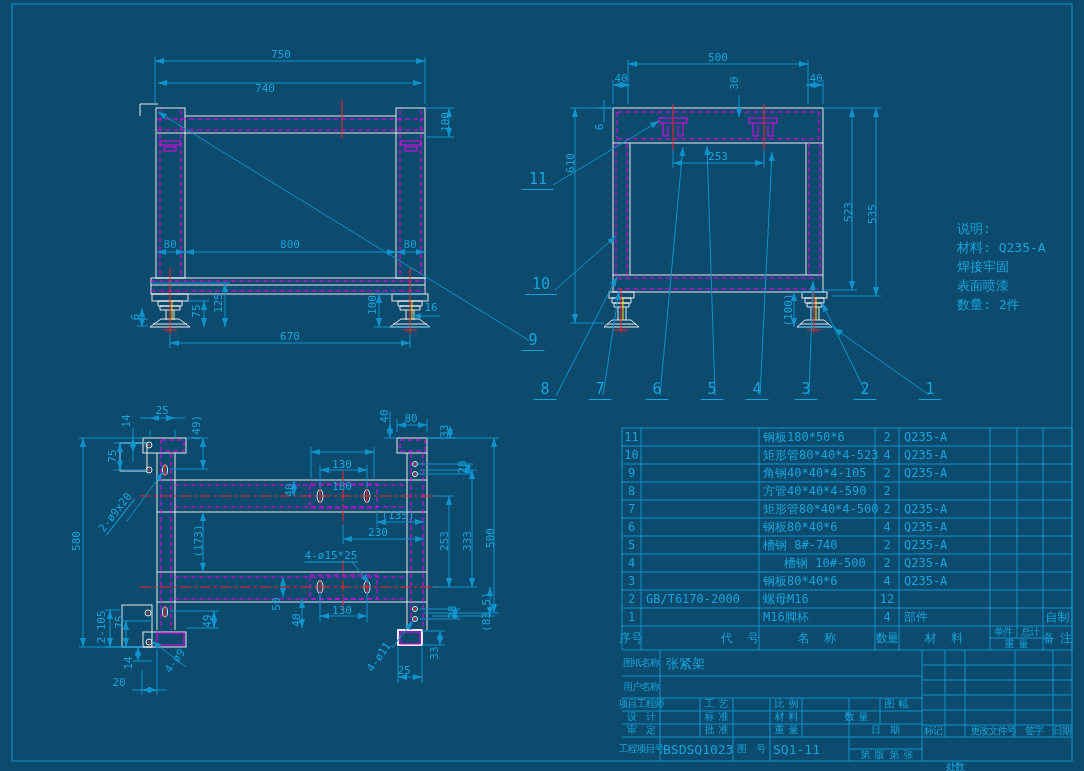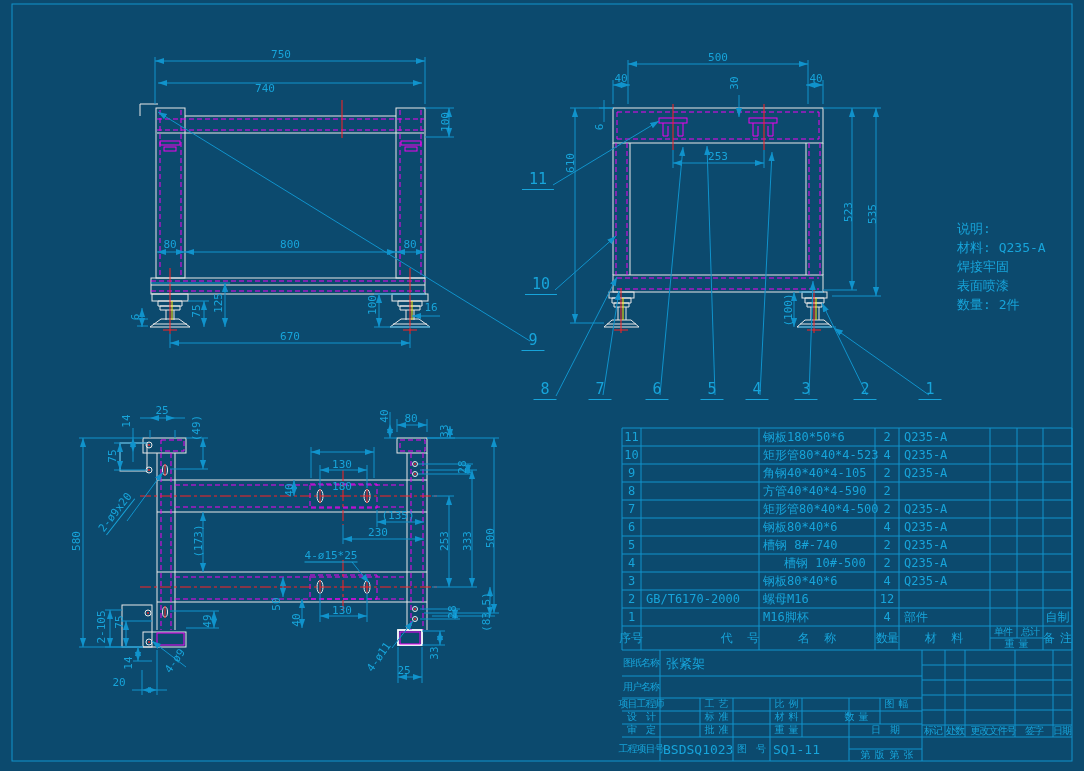--- a/index.html
+++ b/index.html
@@ -388,18 +388,18 @@
       <span class="ann sm" style="left: 864px; top: 704px; transform: translate(-50%, -50%); margin-left: 32px;">图 幅</span>
       <span class="ann sm" style="left: 856px; top: 717px; transform: translate(-50%, -50%);">数 量</span>
       <span class="ann sm" style="left: 885px; top: 730px; transform: translate(-50%, -50%);">日  期</span>
       <span class="ann sm" style="left: 641px; top: 749px; transform: translate(-50%, -50%);">工程项目号</span>
       <span class="ann big" style="left: 663px; top: 749px; transform: translate(0px, -50%);">BSDSQ1023</span>
       <span class="ann sm" style="left: 751px; top: 749px; transform: translate(-50%, -50%);">图  号</span>
       <span class="ann big" style="left: 773px; top: 749px; transform: translate(0px, -50%);">SQ1-11</span>
       <span class="ann sm" style="left: 872px; top: 755px; transform: translate(-50%, -50%);">第 版</span>
       <span class="ann sm" style="left: 901px; top: 755px; transform: translate(-50%, -50%);">第 张</span>
       <span class="ann sm" style="left: 933px; top: 731px; transform: translate(-50%, -50%);">标记</span>
-      <span class="ann sm" style="left: 955px; top: 731px; transform: translate(-50%, -50%);">处数</span>
+      <span class="ann sm" style="left: 955px; top: 767px; transform: translate(-50%, -50%);">处数</span>
       <span class="ann sm" style="left: 993px; top: 731px; transform: translate(-50%, -50%);">更改文件号</span>
       <span class="ann sm" style="left: 1034px; top: 731px; transform: translate(-50%, -50%);">签字</span>
       <span class="ann sm" style="left: 1062px; top: 731px; transform: translate(-50%, -50%);">日期</span>
     </div>
 </div>
 
 </body></html>

